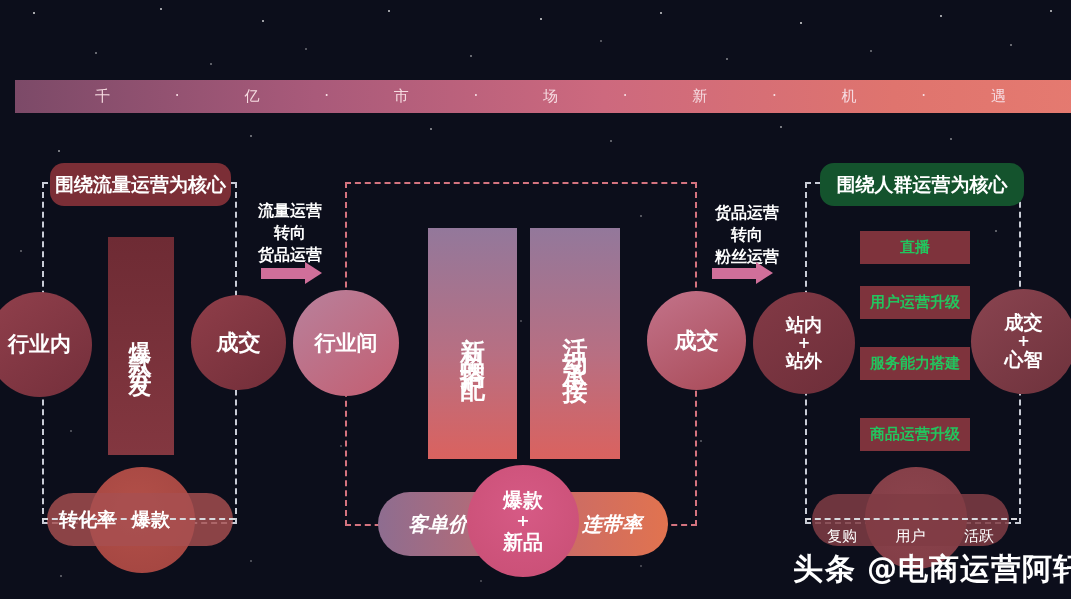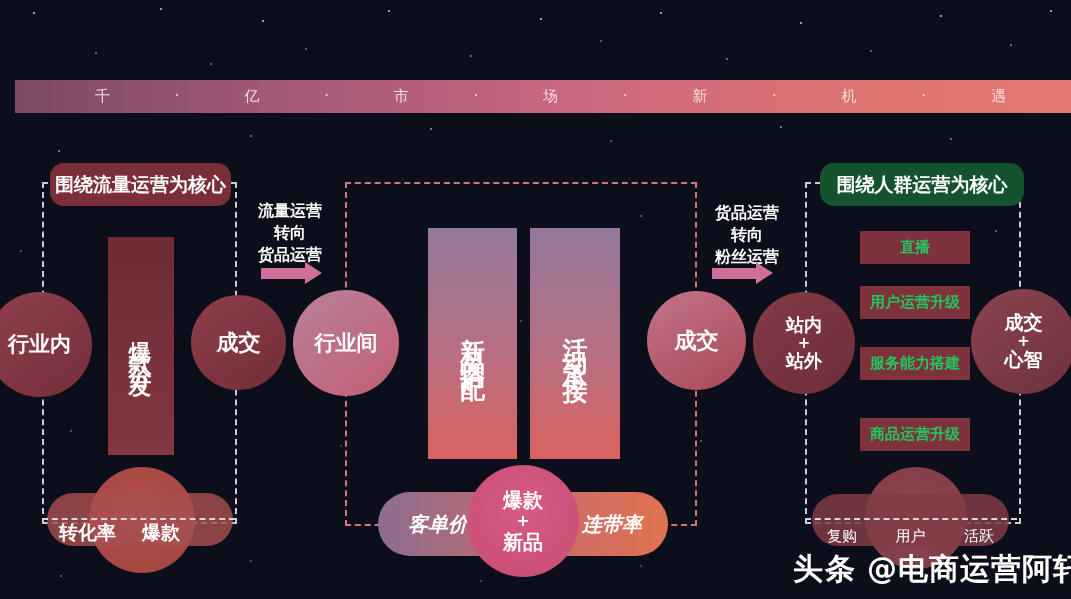--- a/index.html
+++ b/index.html
@@ -94,21 +94,21 @@
   }
   .rbox-0{top:231px;}.rbox-1{top:286px;}.rbox-2{top:347px;}.rbox-3{top:418px;}
 
   
   .bl-circle{position:absolute;left:89px;top:467px;width:106px;height:106px;border-radius:50%;z-index:2;
     background:radial-gradient(circle at 45% 40%,#b35049,#a14440);}
   .bl-pill{position:absolute;left:47px;top:493px;width:186px;height:53px;border-radius:27px;z-index:3;
     background:rgba(167,79,80,.82);}
   .bl-dash{position:absolute;left:42px;top:518px;width:193px;border-top:2px dashed #d8d9de;z-index:4;}
   .bl-texts{position:absolute;left:47px;top:493px;width:186px;height:53px;z-index:5;
-    display:flex;align-items:flex-end;gap:26px;padding-left:12px;box-sizing:border-box;
+    display:flex;align-items:center;gap:16px;padding-left:12px;box-sizing:border-box;
     font-size:19px;font-weight:700;}
 
   .bm-pill{position:absolute;left:378px;top:492px;width:290px;height:64px;border-radius:32px;z-index:2;
     background:linear-gradient(90deg,#8e6d90,#c66a6b 55%,#e1734f);}
   .bm-texts{position:absolute;left:378px;top:492px;width:290px;height:64px;z-index:4;
     display:flex;align-items:center;justify-content:space-between;
     padding:0 26px 0 30px;box-sizing:border-box;font-size:20px;font-weight:700;font-style:italic;}
   .bm-circle{position:absolute;left:467px;top:465px;width:112px;height:112px;border-radius:50%;z-index:5;
     background:radial-gradient(circle at 50% 40%,#d65a85,#c84e74);
     display:flex;flex-direction:column;align-items:center;justify-content:center;

